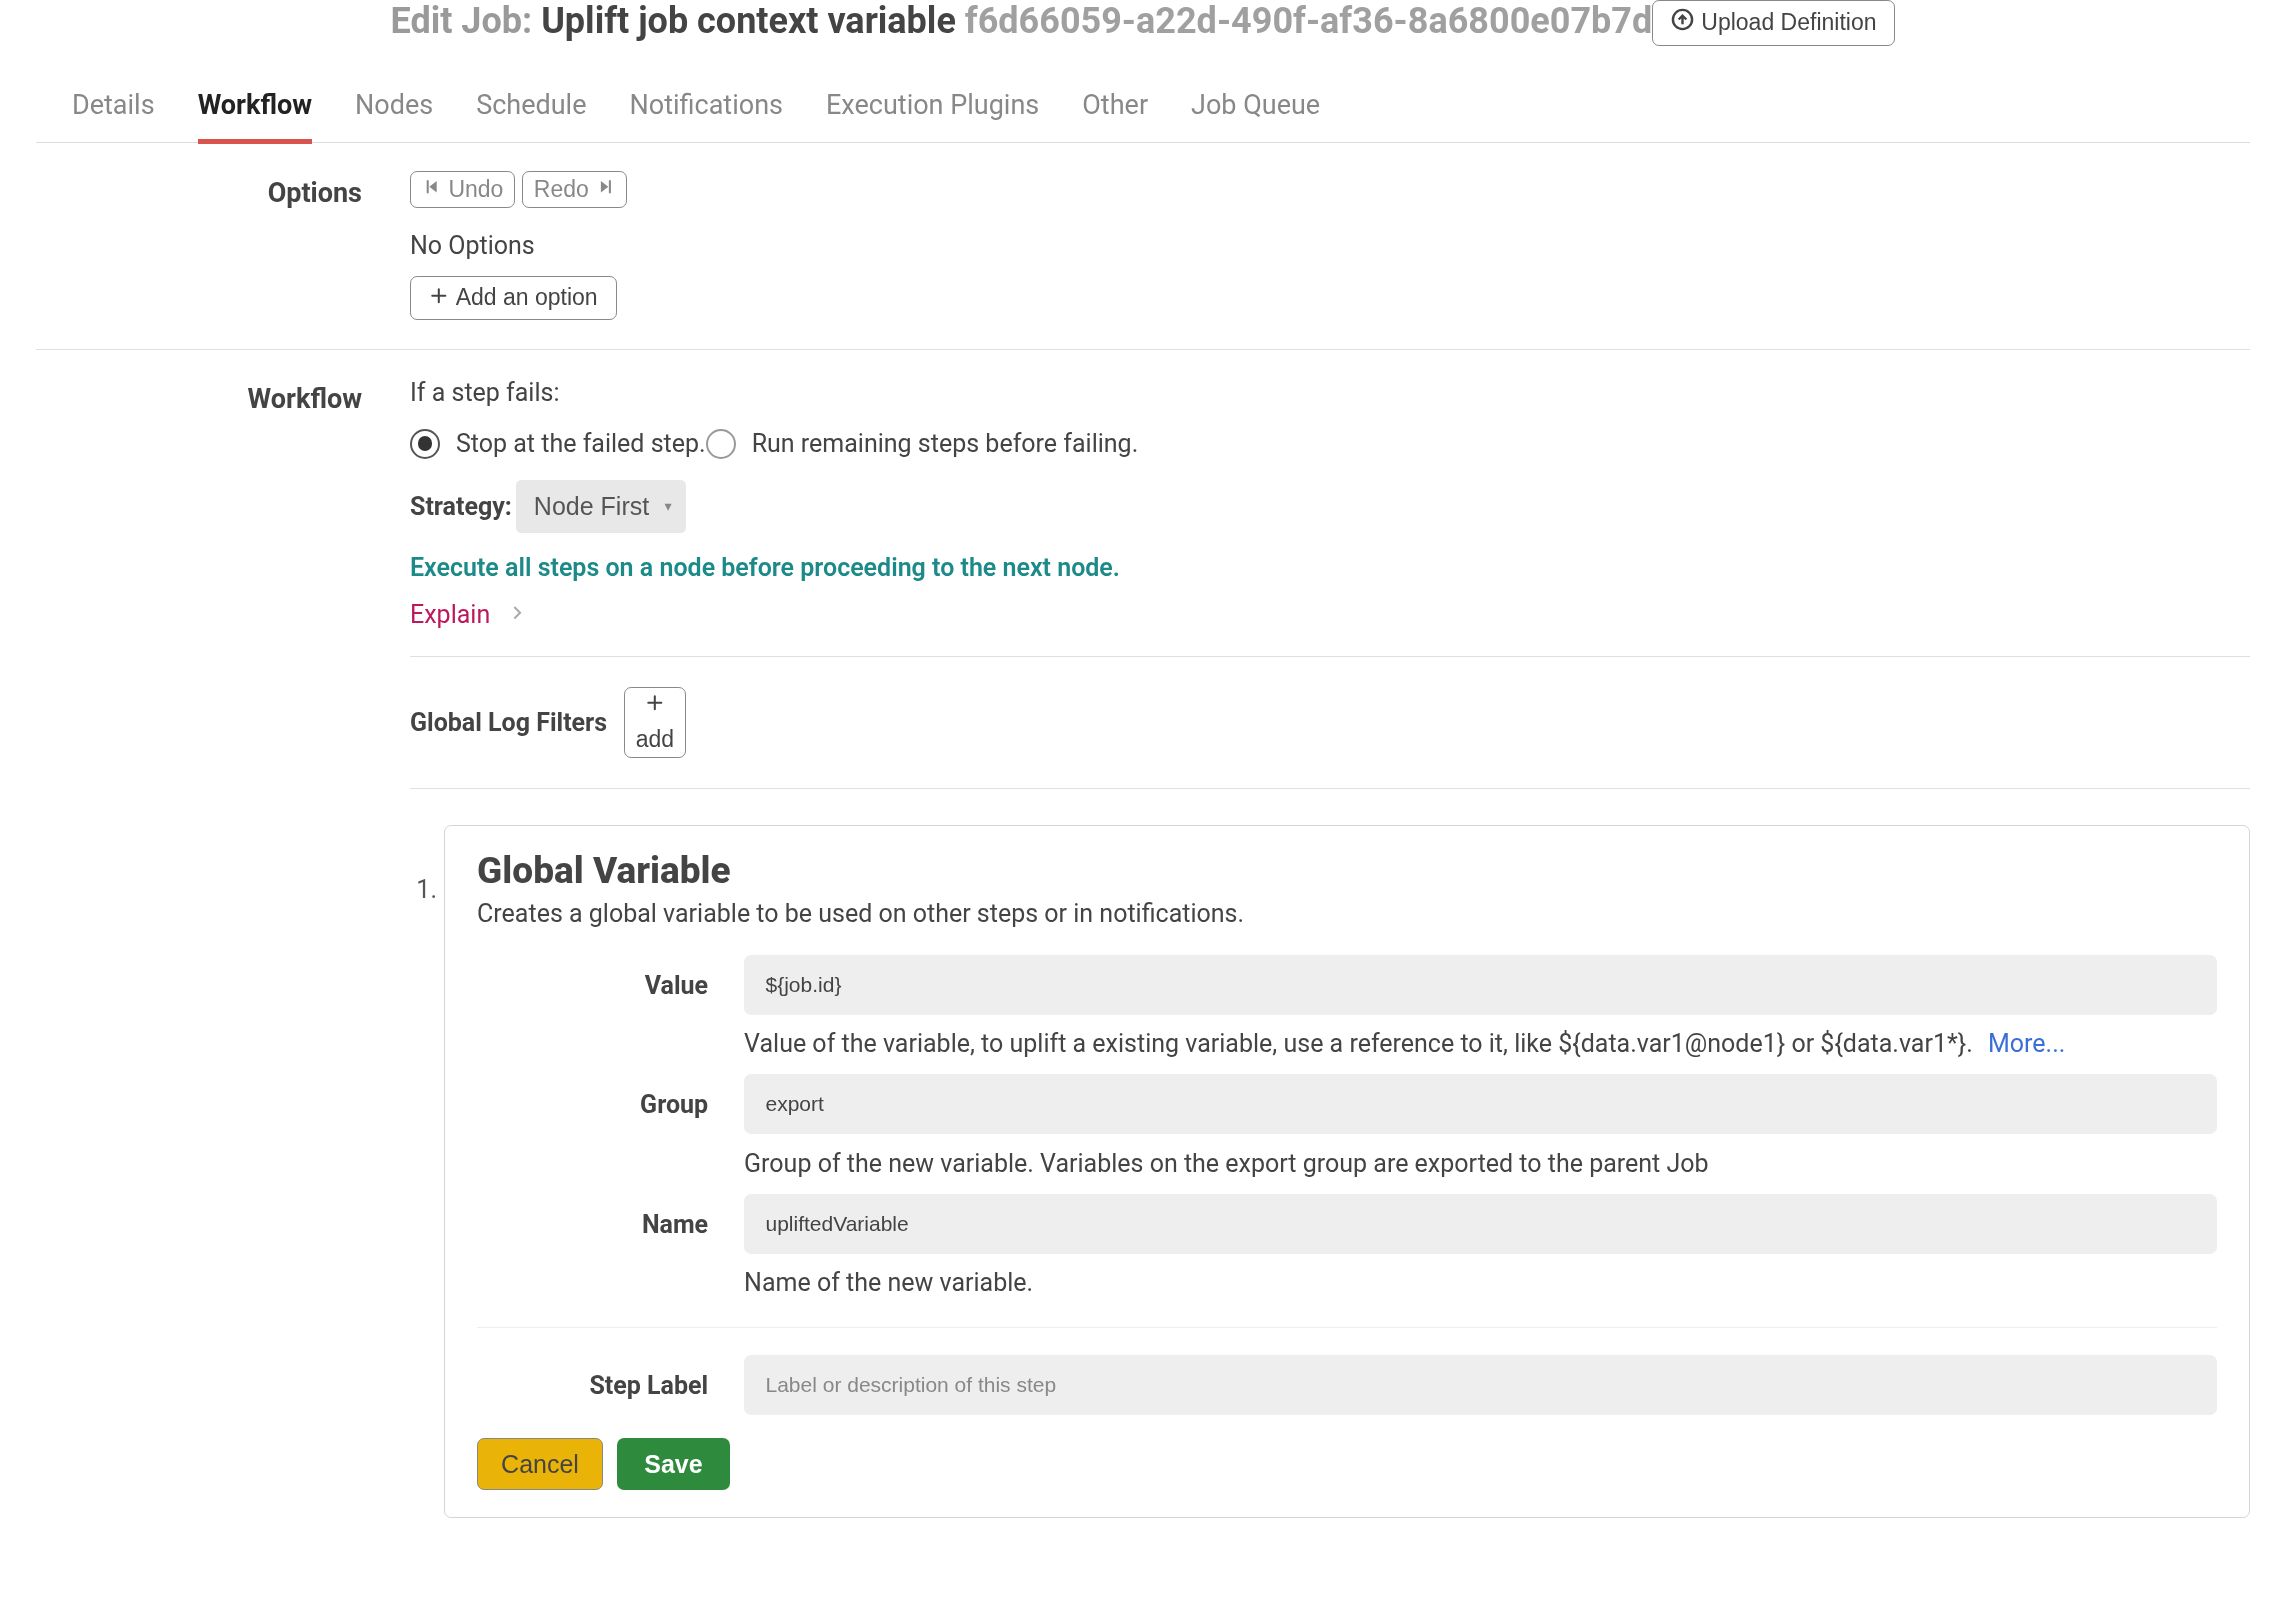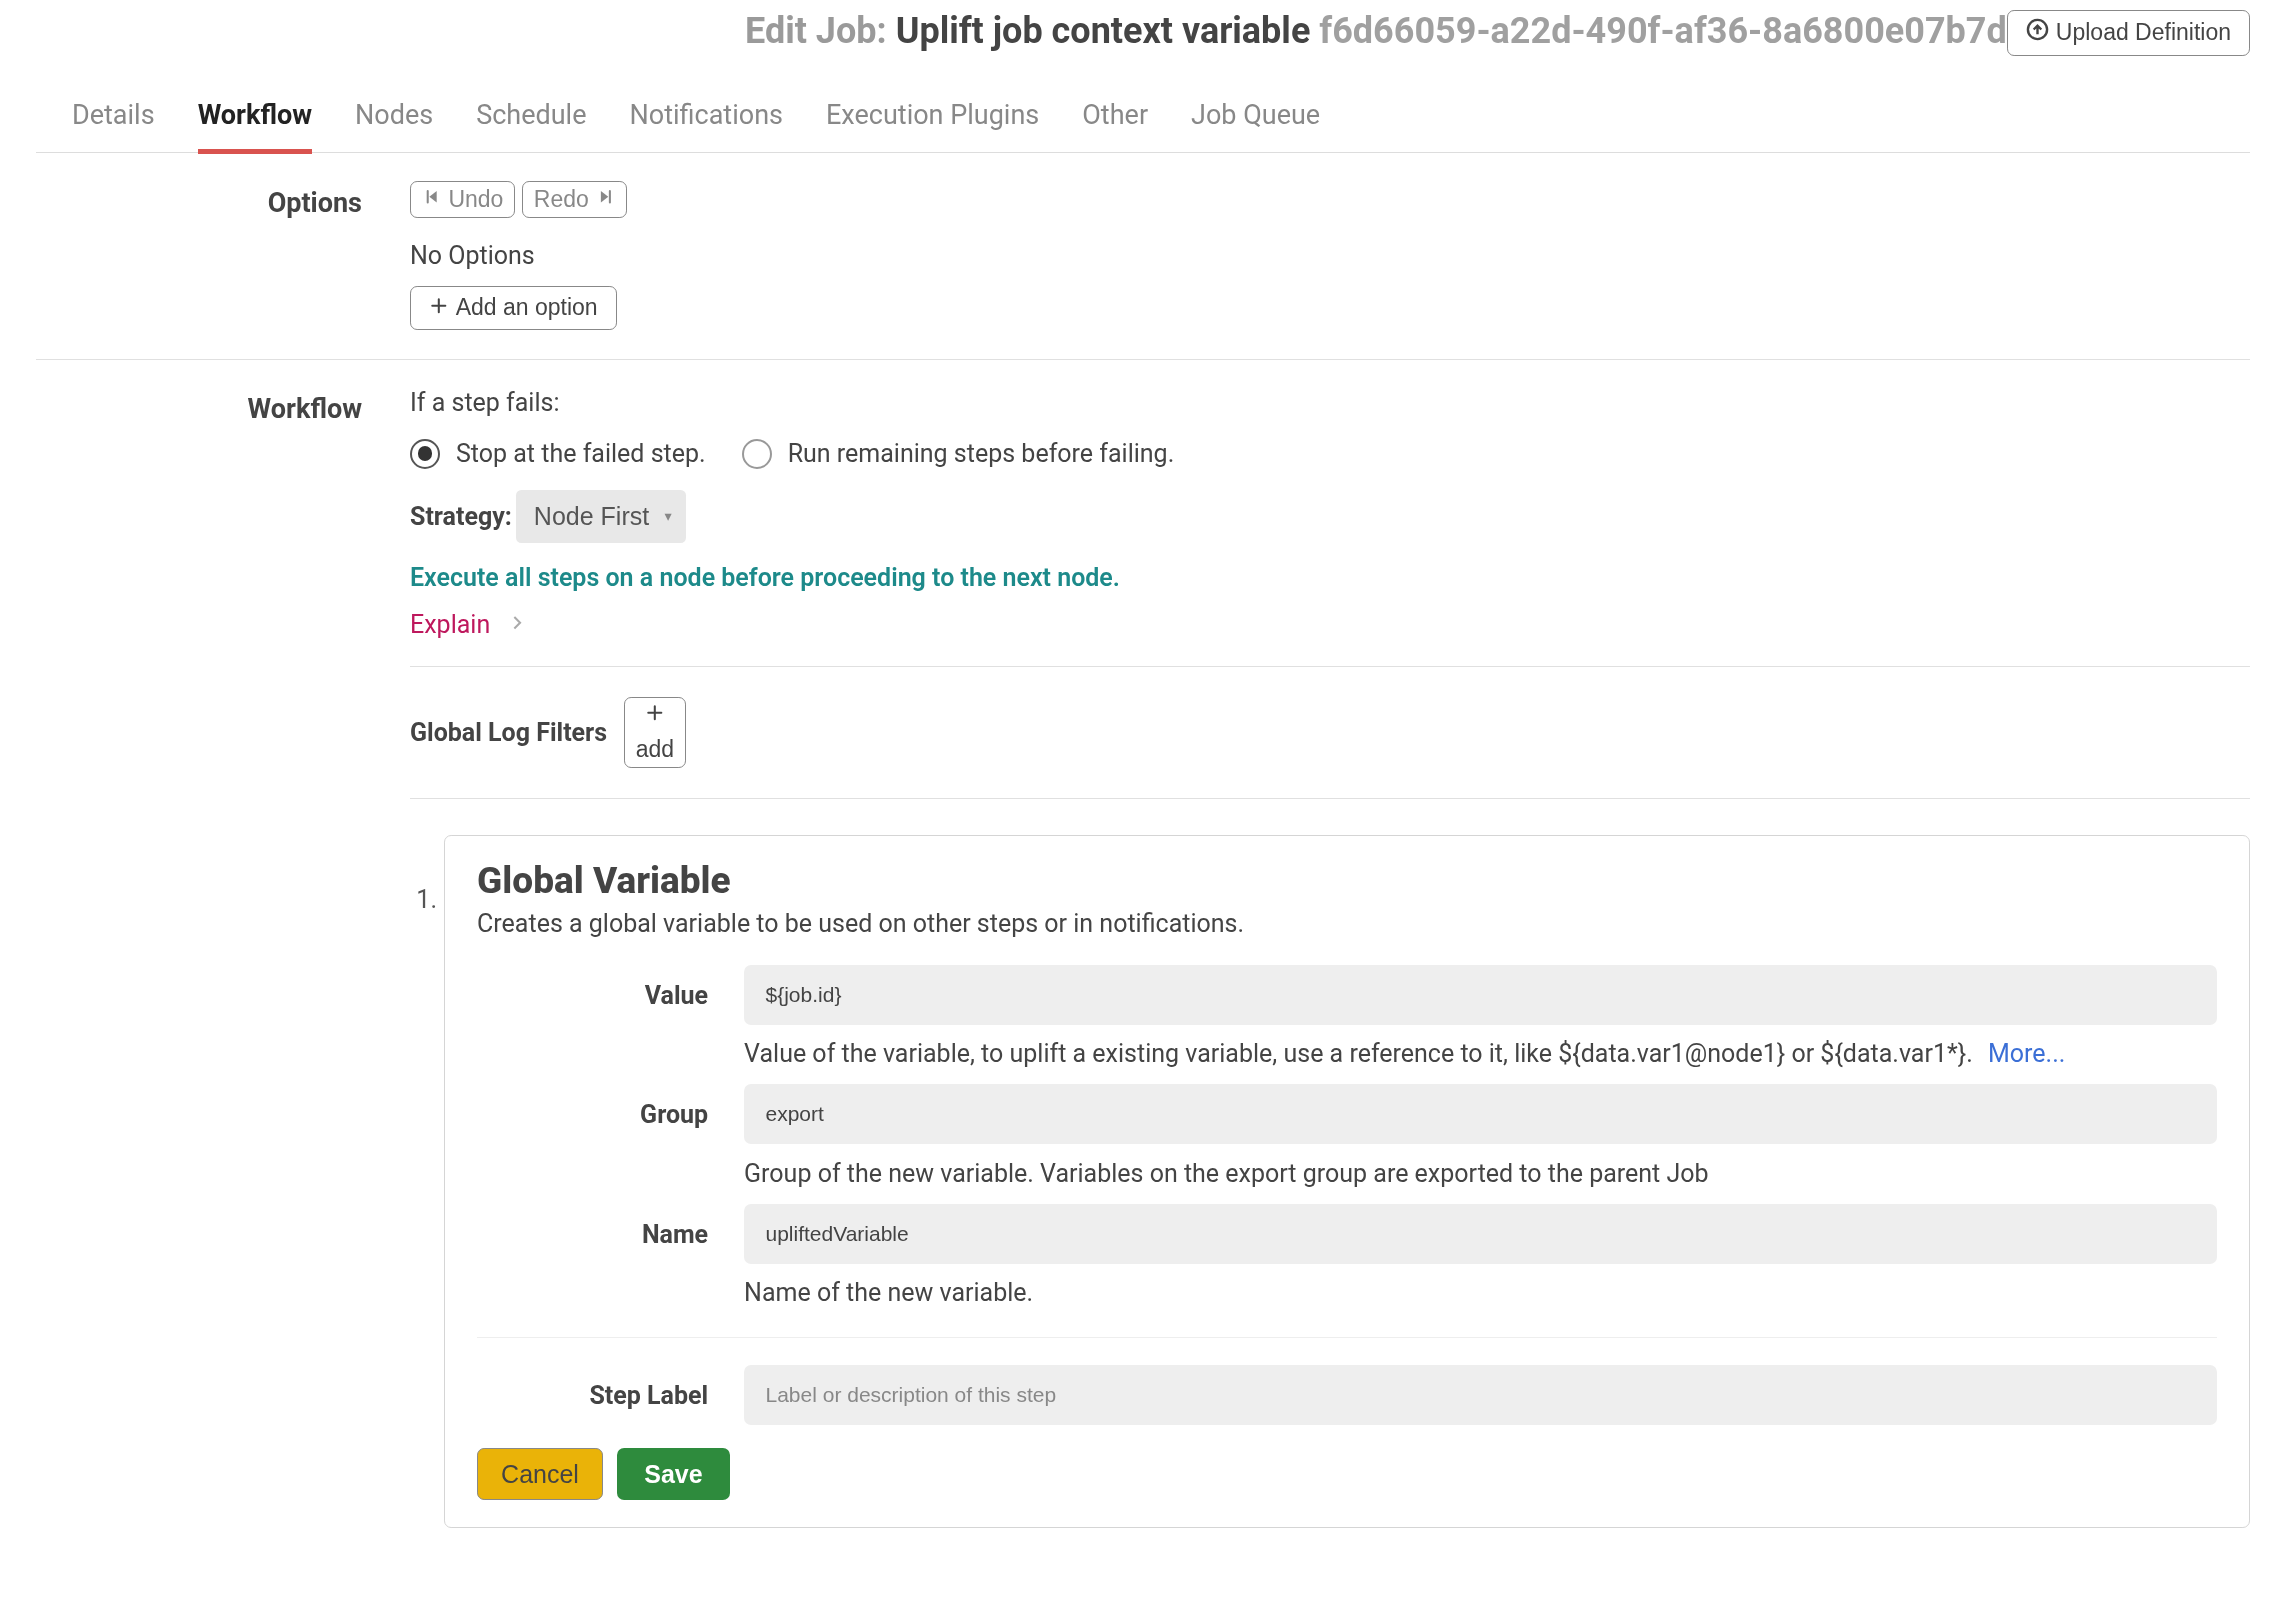--- a/index.html
+++ b/index.html
@@ -8,23 +8,23 @@
     padding: 0 36px 36px 36px;
     font-family: -apple-system, BlinkMacSystemFont, "Segoe UI", Roboto, "Helvetica Neue", Arial, sans-serif;
     font-size: 25px;
     color: #444;
     background: #fff;
   }
 
   
   .page-header {
     display: flex;
-    justify-content: flex-end;
+    justify-content: center;
     align-items: flex-start;
-    padding-top: 10px;
+    padding-top: 0;
   }
   .page-title-line {
     font-size: 36px;
     font-weight: 700;
     color: #9a9a9a;
   }
   .page-title-main {
     color: #444;
     font-weight: 700;
   }
@@ -111,21 +111,20 @@
   hr.section-divider {
     border: none;
     border-top: 0.9px solid #e0e0e0;
     margin: 0;
   }
 
   
   .radio-row {
     display: flex;
     align-items: center;
-    gap: 36px;
     margin: 21.4px 0;
   }
   .radio-item {
     display: flex;
     align-items: center;
     gap: 16px;
     cursor: pointer;
   }
   .radio-outer {
     width: 30px;

